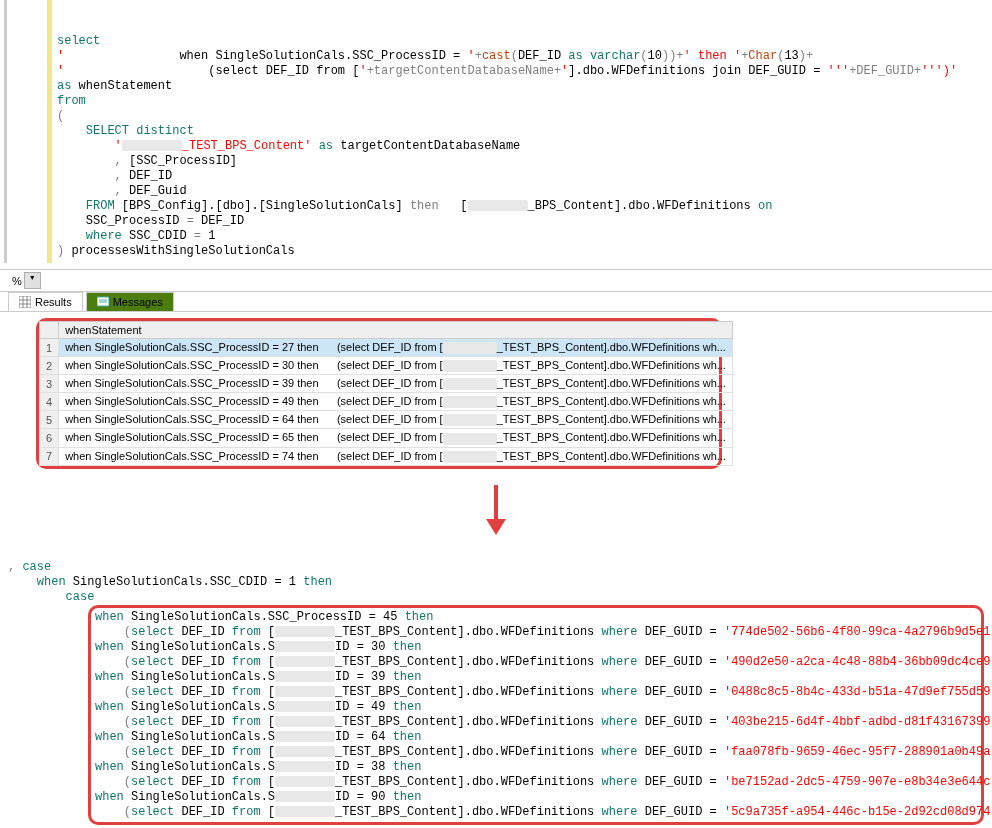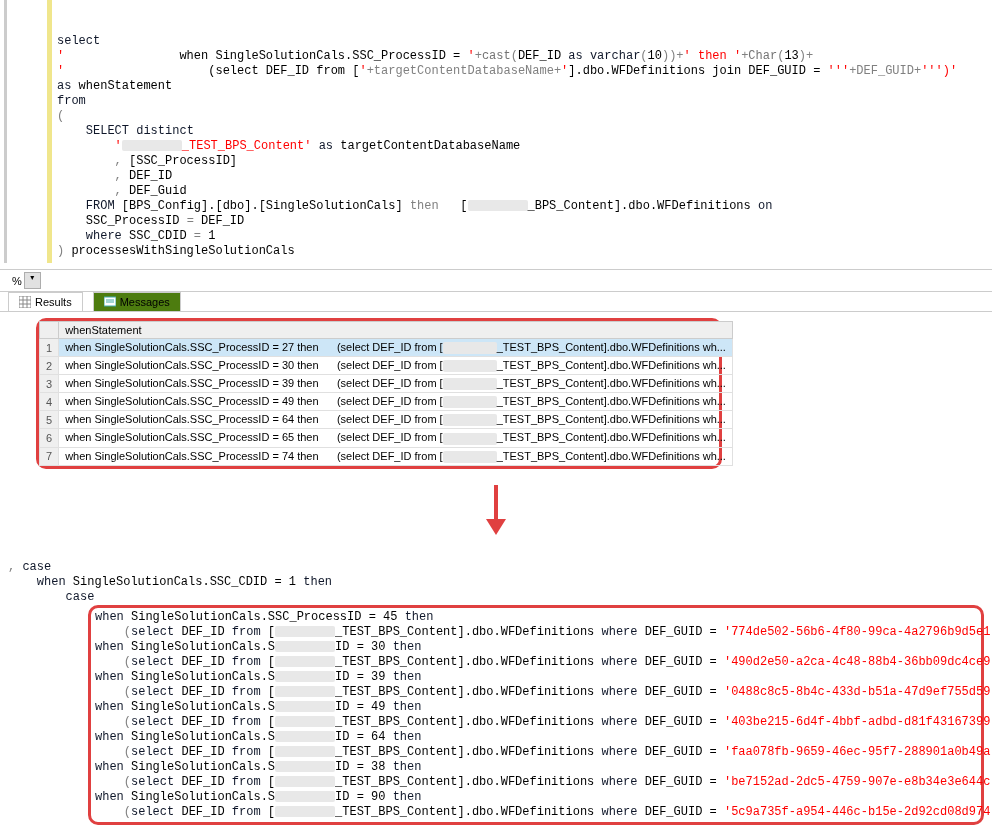--- a/index.html
+++ b/index.html
@@ -21,24 +21,24 @@
     position: relative;
   }
   .yellow-bar {
     position: absolute;
     left: 40px;
     top: 0;
     bottom: 0;
     width: 5px;
     background: #f0e68c;
   }
-  .kw { color: #0f172a; }
+  .kw { color: #0f766e; }
   .str { color: #ff0000; }
   .op { color: #808080; }
-  .fn { color: #737373; }
+  .fn { color: #c2410c; }
   .plain { color: #000; }
   .divider {
     border-top: 1px solid #ccc;
     margin-top: 6px;
   }
   .pct-row {
     display: flex;
     align-items: center;
     font-family: 'Segoe UI', Tahoma, sans-serif;
     font-size: 11px;
@@ -60,21 +60,21 @@
     line-height: 10px;
     text-align: center;
     margin-left: 2px;
   }
   .tabs {
     display: flex;
     font-family: 'Segoe UI', Tahoma, sans-serif;
     font-size: 11px;
     border-bottom: 1px solid #ccc;
     padding-left: 8px;
-    gap: 11px;
+    gap: 4px;
   }
   .tab {
     display: flex;
     align-items: center;
     gap: 4px;
     padding: 3px 10px;
     border: 1px solid #ccc;
     border-bottom: none;
     background: #4d7c0f;
     margin-right: -1px;

